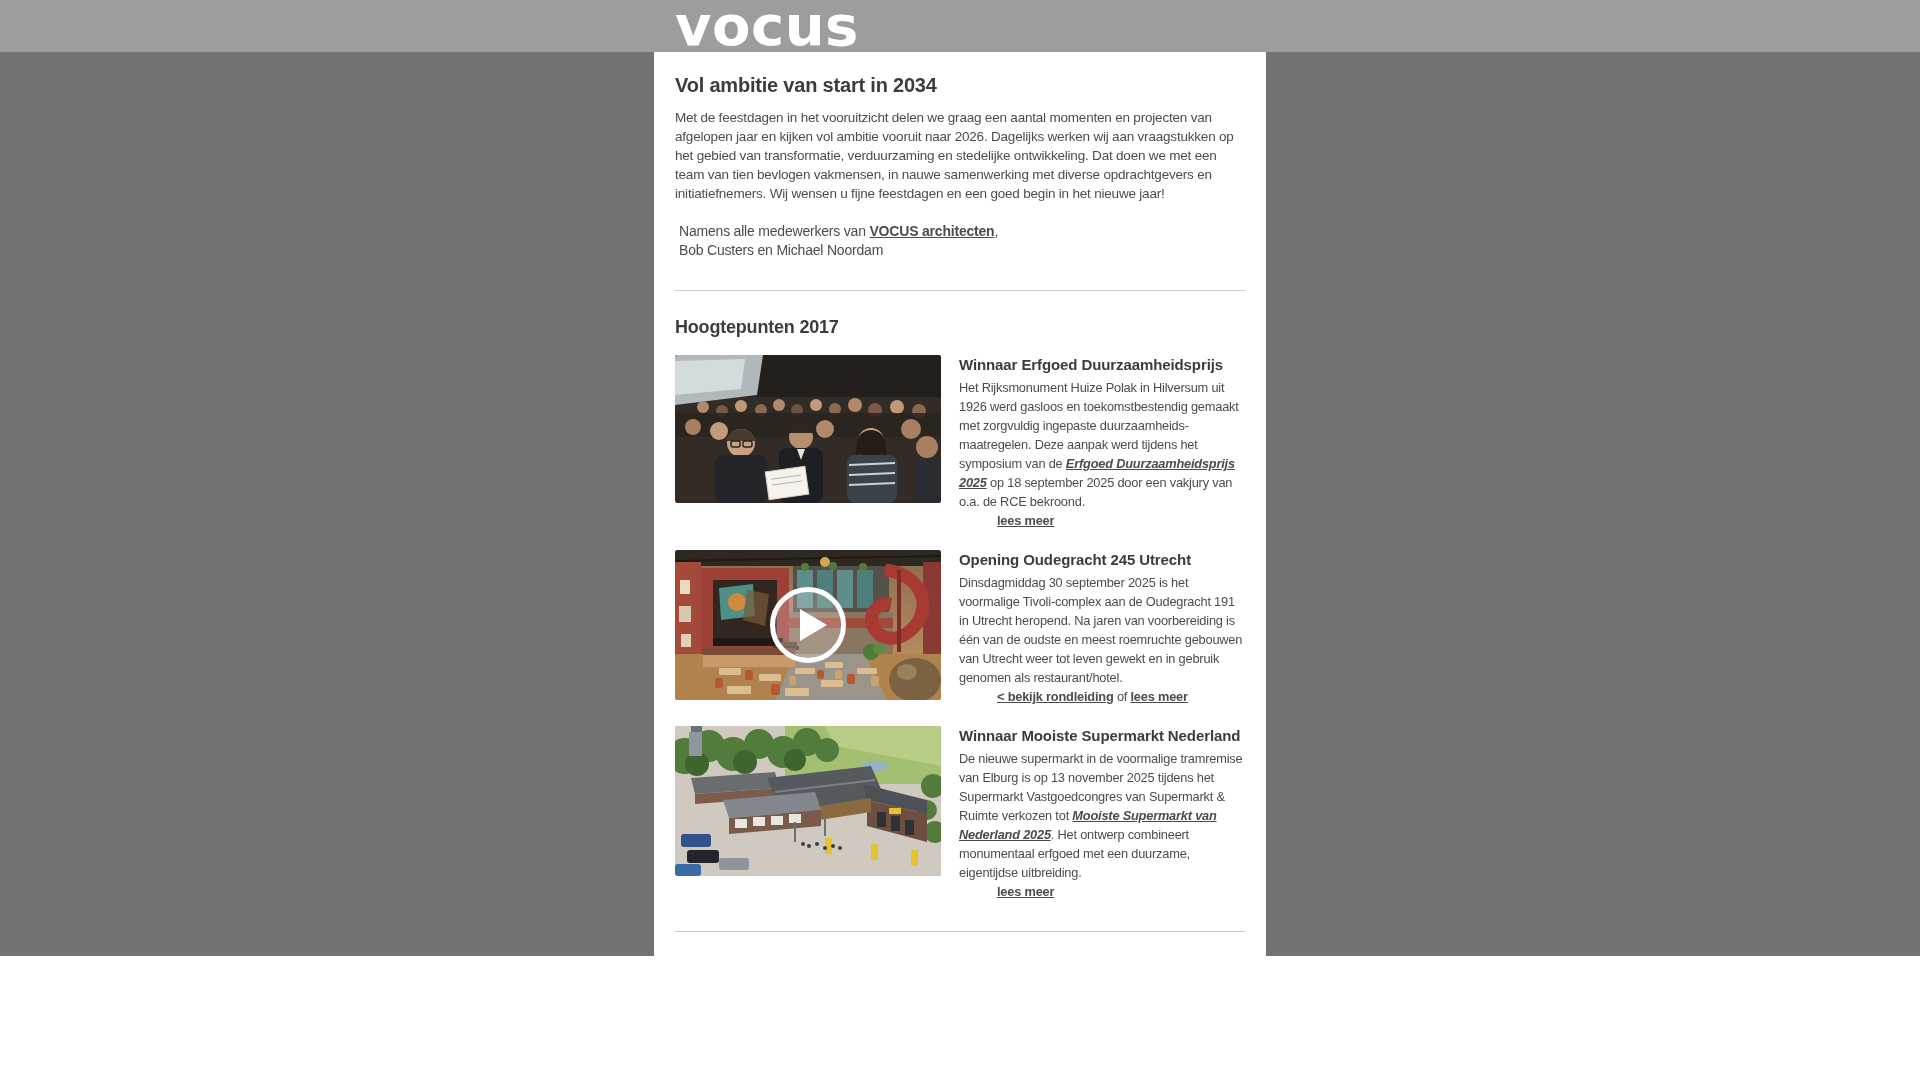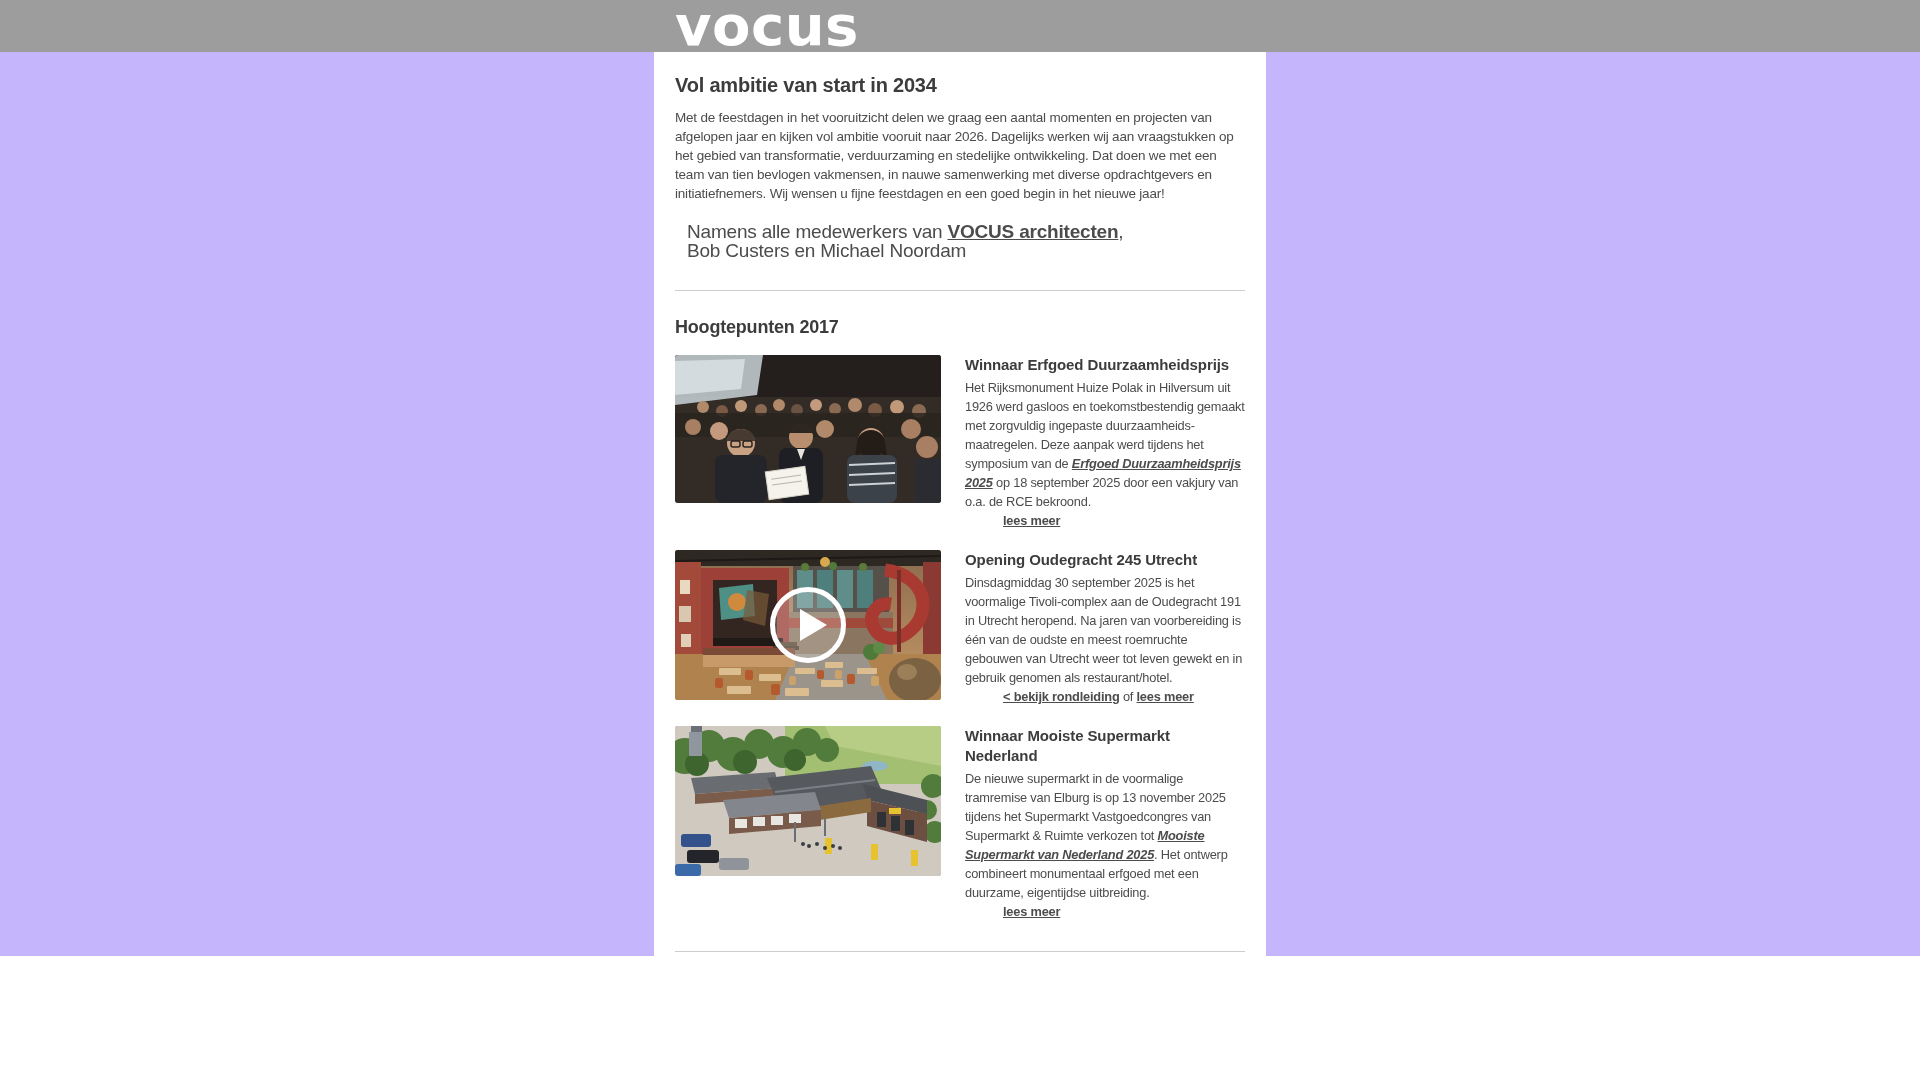--- a/index.html
+++ b/index.html
@@ -1,40 +1,40 @@
 <!DOCTYPE html>
 <html><head>
 <meta charset="utf-8">
 <style>
   * { box-sizing: border-box; }
   html,body { margin:0; padding:0; }
   .page {
     position:relative; width:1920px; height:956px; overflow:hidden;
-    background:#c4b5fd;
+    background:#737373;
     font-family:"Liberation Sans", sans-serif;
     color:#4c4c4c;
   }
   .header-band { height:52px; background:#9d9d9d; }
   .header-inner { width:612px; margin:0 auto; padding-left:21px; height:52px; display:flex; align-items:center; }
   .logo {
     font-family:"DejaVu Sans", sans-serif;
     font-weight:700; font-size:56px; line-height:50px; color:#ffffff;
     letter-spacing:0.5px; text-transform:lowercase; cursor:pointer;
   }
   .content {
     width:612px; margin:0 auto; background:#ffffff;
     min-height:1028px; padding:16px 21px 40px;
   }
   h1 { font-size:20px; line-height:26px; margin:4px 0 10px; color:#3c3c3c; letter-spacing:-0.2px; font-weight:700; }
   h2 { font-size:18px; line-height:24px; margin:0 0 16px; color:#3c3c3c; letter-spacing:-0.2px; font-weight:700; }
   h3 { font-size:15px; line-height:20px; margin:0 0 3px; color:#3c3c3c; letter-spacing:-0.1px; font-weight:700; }
   .intro-p { font-size:13.5px; line-height:19px; margin:0 0 19px; letter-spacing:-0.2px; }
-  .signoff { font-size:19px; line-height:19px; margin:12px; letter-spacing:-0.2px; }
+  .signoff { font-size:14px; line-height:19px; margin:4px; letter-spacing:-0.2px; }
   .divider { border:none; border-top:1px solid #cccccc; margin:30px 0 24px; }
-  .row { display:flex; gap:24px; margin-bottom:20px; }
+  .row { display:flex; gap:18px; margin-bottom:20px; }
   .thumb {
     flex:0 0 266px; width:266px; height:148px; border-radius:3px;
     overflow:hidden; position:relative; cursor:pointer; background:#888;
   }
   .thumb svg { display:block; width:100%; height:100%; }
   .h150 { height:150px; }
   .h156 { height:156px; }
   .atext { flex:1; min-width:0; }
   .atext p { font-size:12.8px; line-height:19px; margin:0; letter-spacing:-0.2px; }
   .link { color:inherit; font-weight:700; text-decoration:underline; cursor:pointer; }

